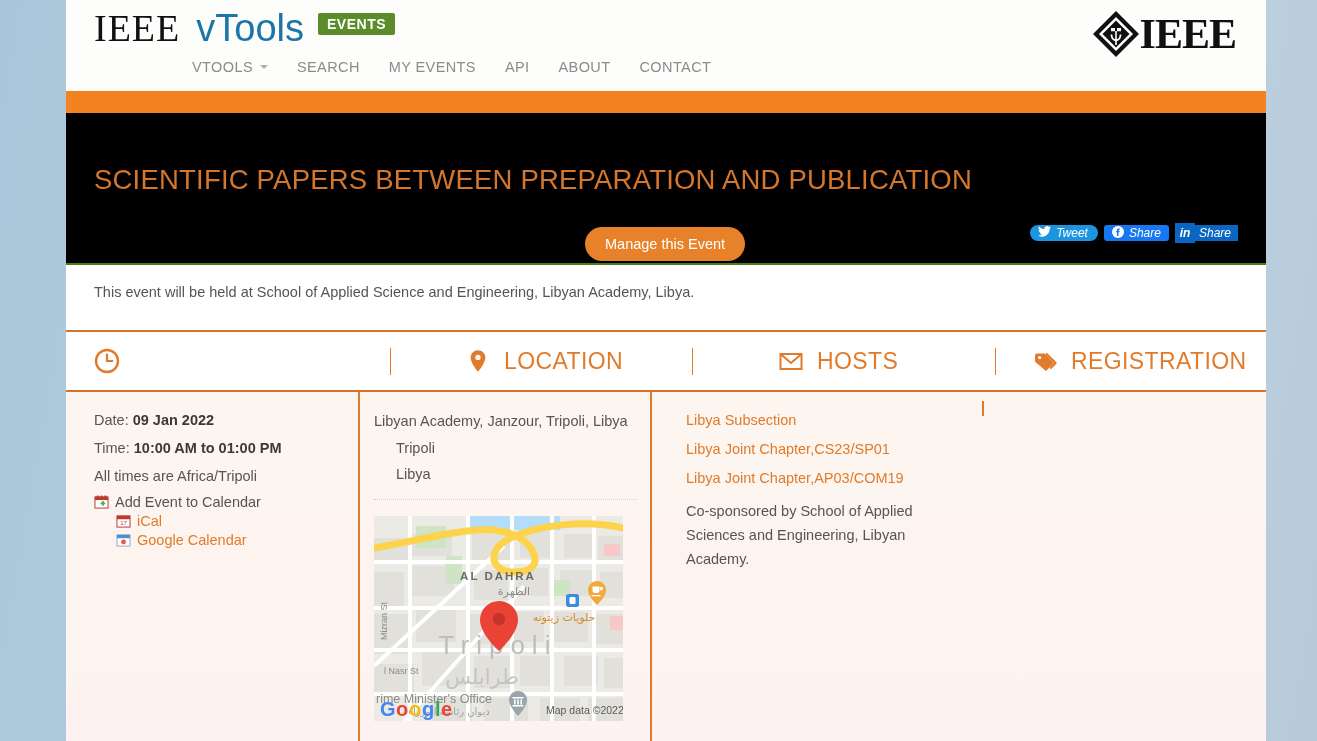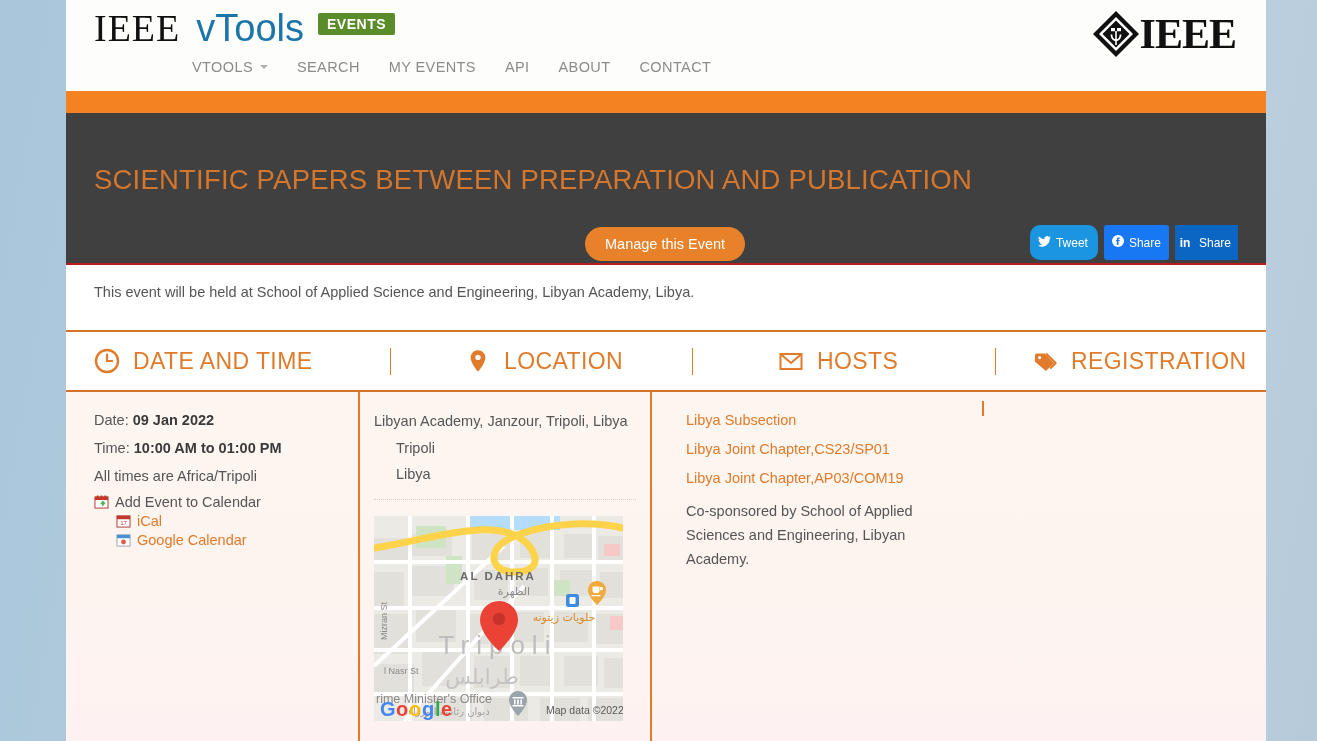--- a/index.html
+++ b/index.html
@@ -119,22 +119,22 @@
     top: 22px;
     width: 0; height: 0;
     border-left: 14px solid transparent;
     border-top: 22px solid #f58220;
   }
 
   
   .title-block {
     position: relative;
     height: 152px;
-    background: #404040;
-    border-bottom: 2px solid #b91c1c;
+    background: #000000;
+    border-bottom: 2px solid #4d7c0f;
   }
   .event-title {
     position: absolute;
     left: 28px;
     top: 51px;
     font-size: 27.5px;
     color: #d4762c;
     letter-spacing: .2px;
     font-weight: normal;
     white-space: nowrap;
@@ -159,25 +159,26 @@
     display: flex;
     align-items: center;
     gap: 6px;
   }
   .sbtn {
     display: inline-flex;
     align-items: center;
     gap: 5px;
     color: #fff;
     font-size: 12px;
-    height: 35px;
+    height: 16px;
     padding: 0 8px;
     border-radius: 3px;
     cursor: pointer;
     white-space: nowrap;
+    font-style: italic;
   }
   .sbtn.tw { background: #1b95e0; border-radius: 10px; padding-right: 10px; }
   .sbtn.fb { background: #1877f2; border-radius: 3px; }
   .sbtn.li {
     background: #0a66c2;
     border-radius: 0;
     padding: 0 7px 0 0;
     gap: 4px;
   }
   .li-box {
@@ -385,21 +386,20 @@
   </div>
 
   <div class="tabs">
     <div class="tab" style="width:296px">
       <span class="tab-ico">
         <svg viewBox="0 0 26 26" width="26" height="26">
           <circle cx="13" cy="13" r="11" fill="none" stroke="#e07b2c" stroke-width="2.4"></circle>
           <path d="M13 6.5 V13 H18.2" stroke="#e07b2c" stroke-width="2.2" fill="none" stroke-linecap="round"></path>
         </svg>
       </span>
-      <span>DATE AND TIME</span>
     </div>
     <div class="tab-sep"></div>
 
     <div class="tab" style="width:301px; padding-left:74px">
       <span class="tab-ico">
         <svg viewBox="0 0 26 26" width="26" height="26">
           <path d="M13 2.2c-4.1 0-7.4 3.3-7.4 7.4 0 5.5 7.4 14.2 7.4 14.2s7.4-8.7 7.4-14.2c0-4.1-3.3-7.4-7.4-7.4z" fill="#e07b2c"></path>
           <circle cx="13" cy="9.4" r="2.7" fill="#fdf6f0"></circle>
         </svg>
       </span>

